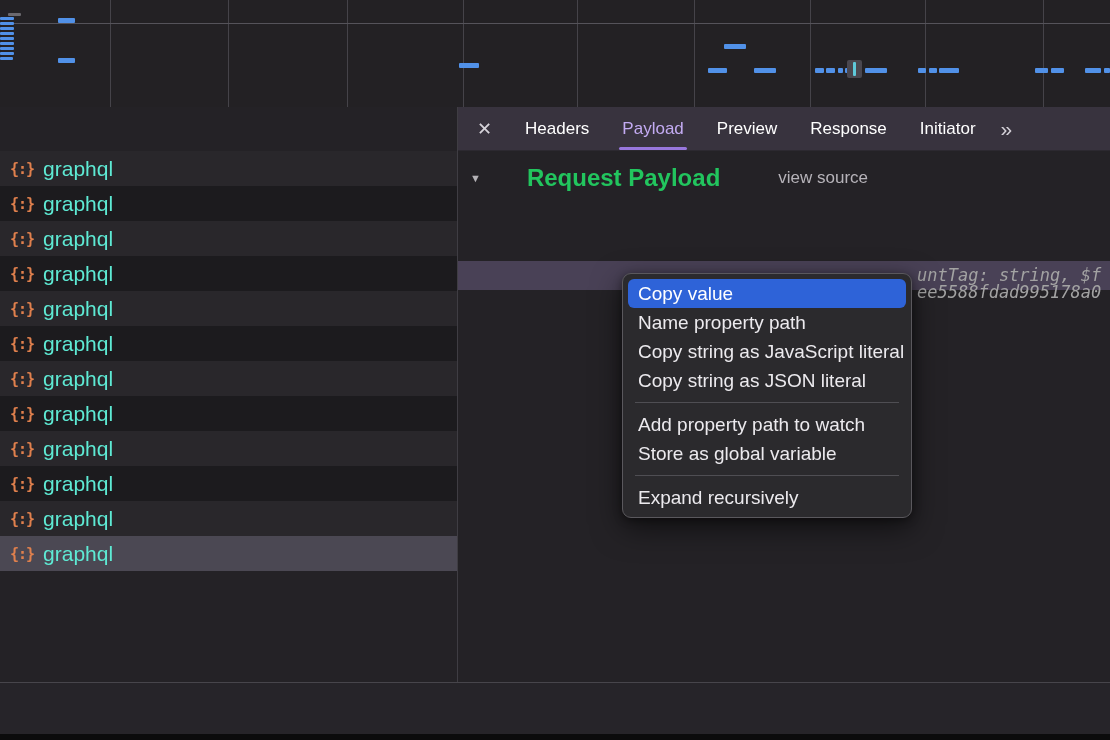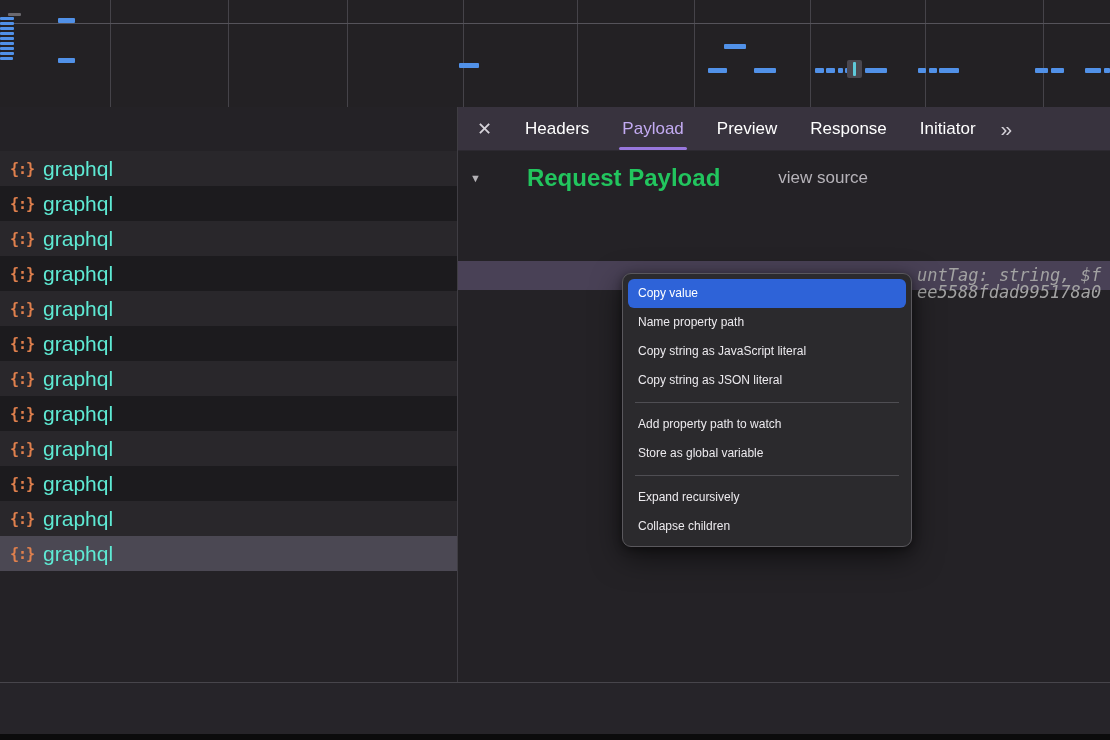--- a/index.html
+++ b/index.html
@@ -55,21 +55,21 @@
 
   
   .h-divider{position:absolute;left:0;right:0;top:682px;height:1px;background:#47454b;}
   .footer{position:absolute;left:0;right:0;top:683px;height:51px;background:#262429;}
   .bottom-edge{position:absolute;left:0;right:0;bottom:0;height:6px;background:#0b0b0c;}
 
   
   .ctx-menu{position:absolute;left:622px;top:273px;width:288px;z-index:100;
     background:#2b2a2d;border:1px solid #5a585d;border-radius:9px;padding:5px 0;
     box-shadow:0 10px 30px rgba(0,0,0,.55),0 2px 8px rgba(0,0,0,.4);}
-  .menu-item{height:29px;line-height:29px;padding:0 15px;font-size:12px;color:#eceaee;
+  .menu-item{height:29px;line-height:29px;padding:0 15px;font-size:19px;color:#eceaee;
     white-space:nowrap;cursor:default;}
   .menu-item.highlight{background:#2e63d8;border-radius:6px;margin:0 5px;padding:0 10px;color:#ffffff;}
   .menu-divider{margin:7px 12px;border-top:1px solid #4f4e53;height:0;}
 </style>
 </head>
 <body>
 
 <div class="overview">
     <div class="gl" style="left: 110px;"></div>
     <div class="gl" style="left: 228px;"></div>
@@ -217,14 +217,13 @@
 <div class="ctx-menu">
     <div class="menu-item highlight">Copy value</div>
     <div class="menu-item">Name property path</div>
     <div class="menu-item">Copy string as JavaScript literal</div>
     <div class="menu-item">Copy string as JSON literal</div>
     <div class="menu-divider"></div>
     <div class="menu-item">Add property path to watch</div>
     <div class="menu-item">Store as global variable</div>
     <div class="menu-divider"></div>
     <div class="menu-item">Expand recursively</div>
-    <div class="menu-item">Collapse children</div>
   </div>
 
 </body></html>

